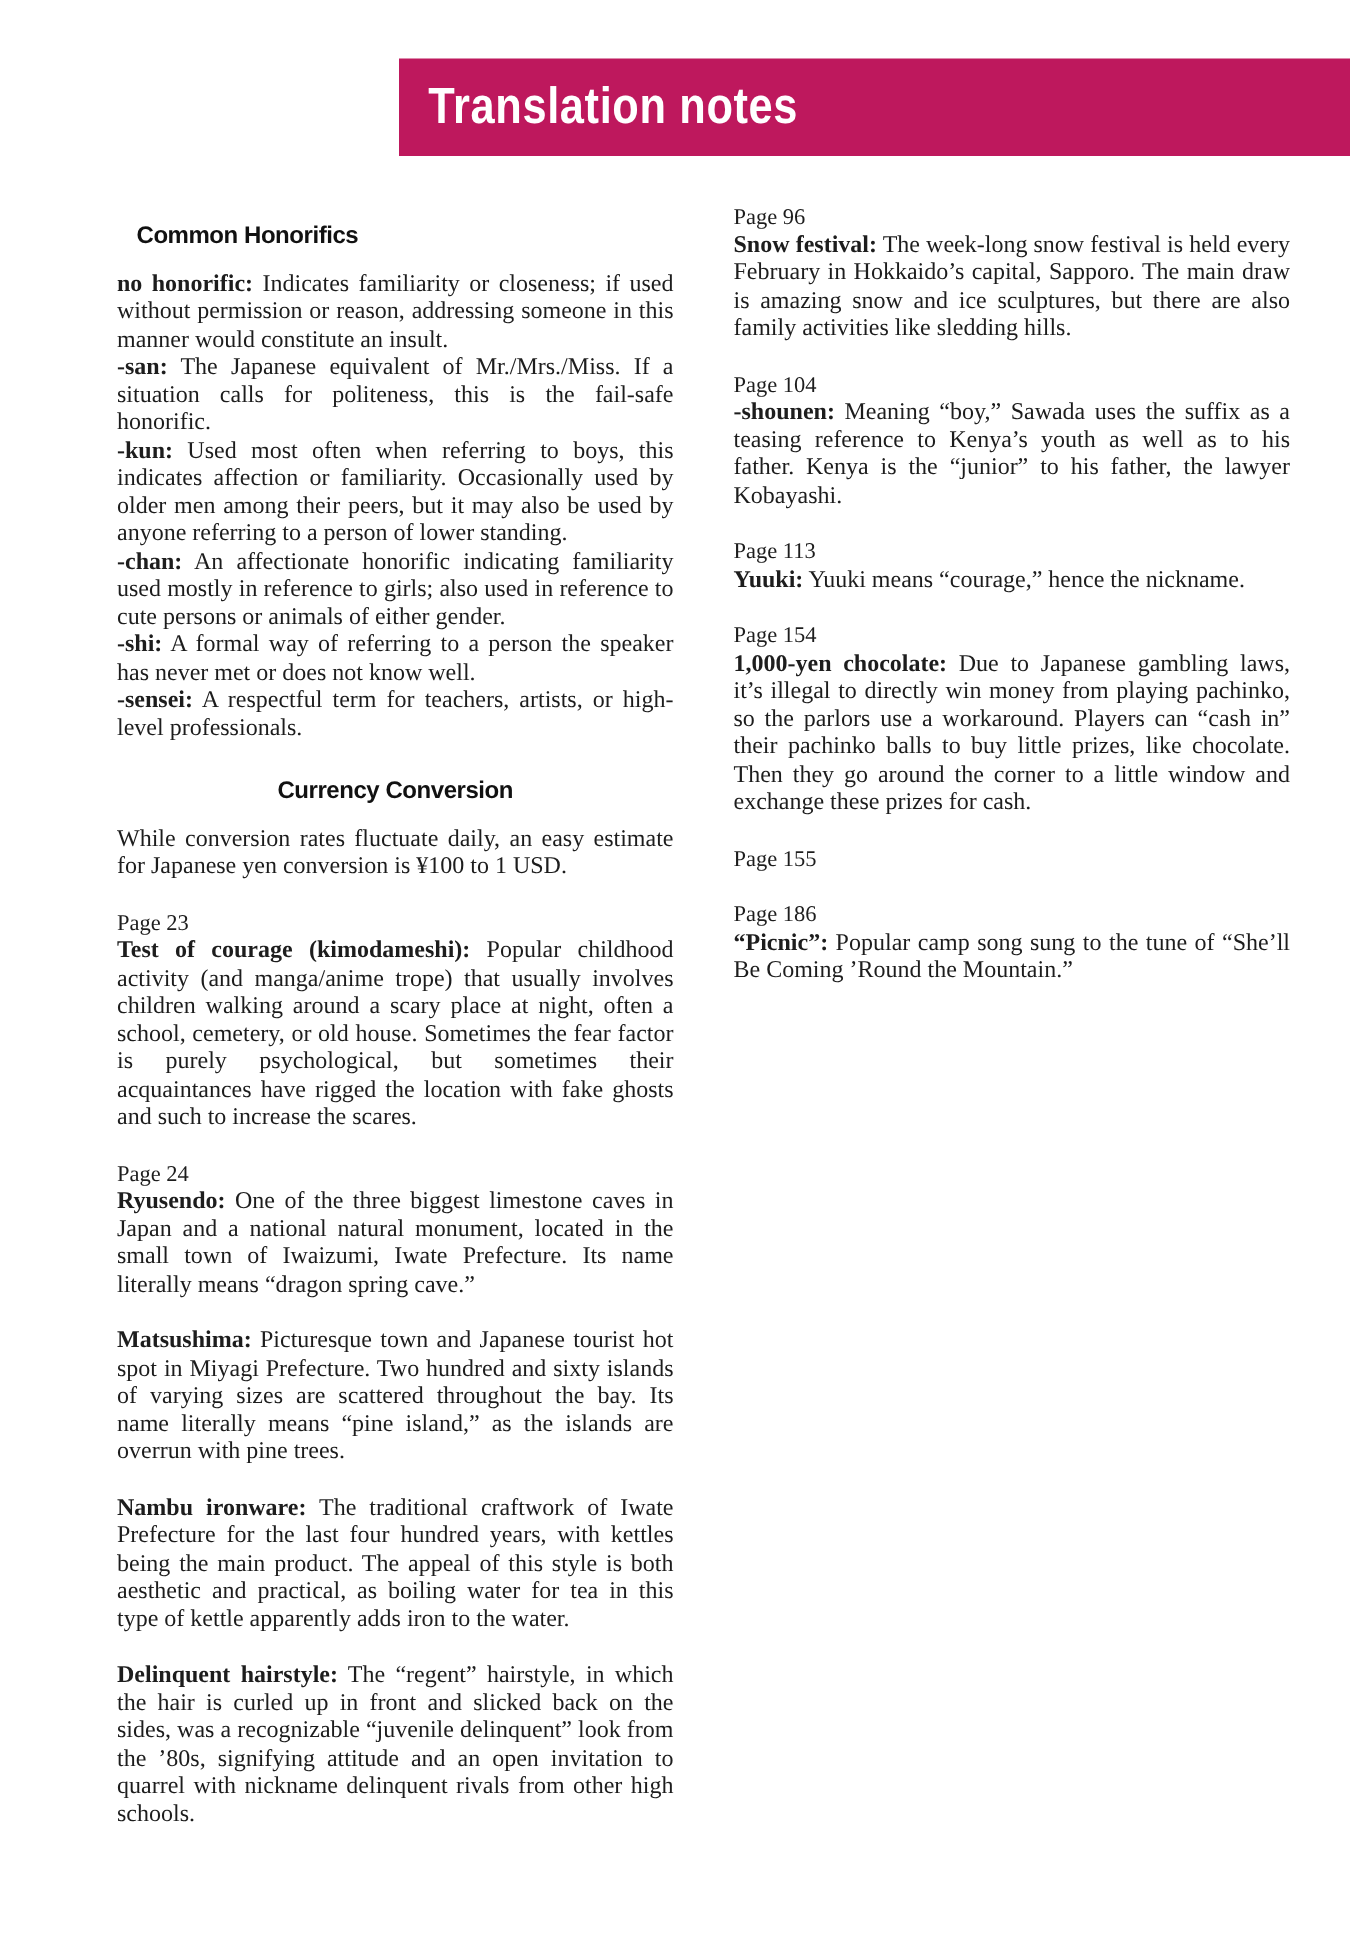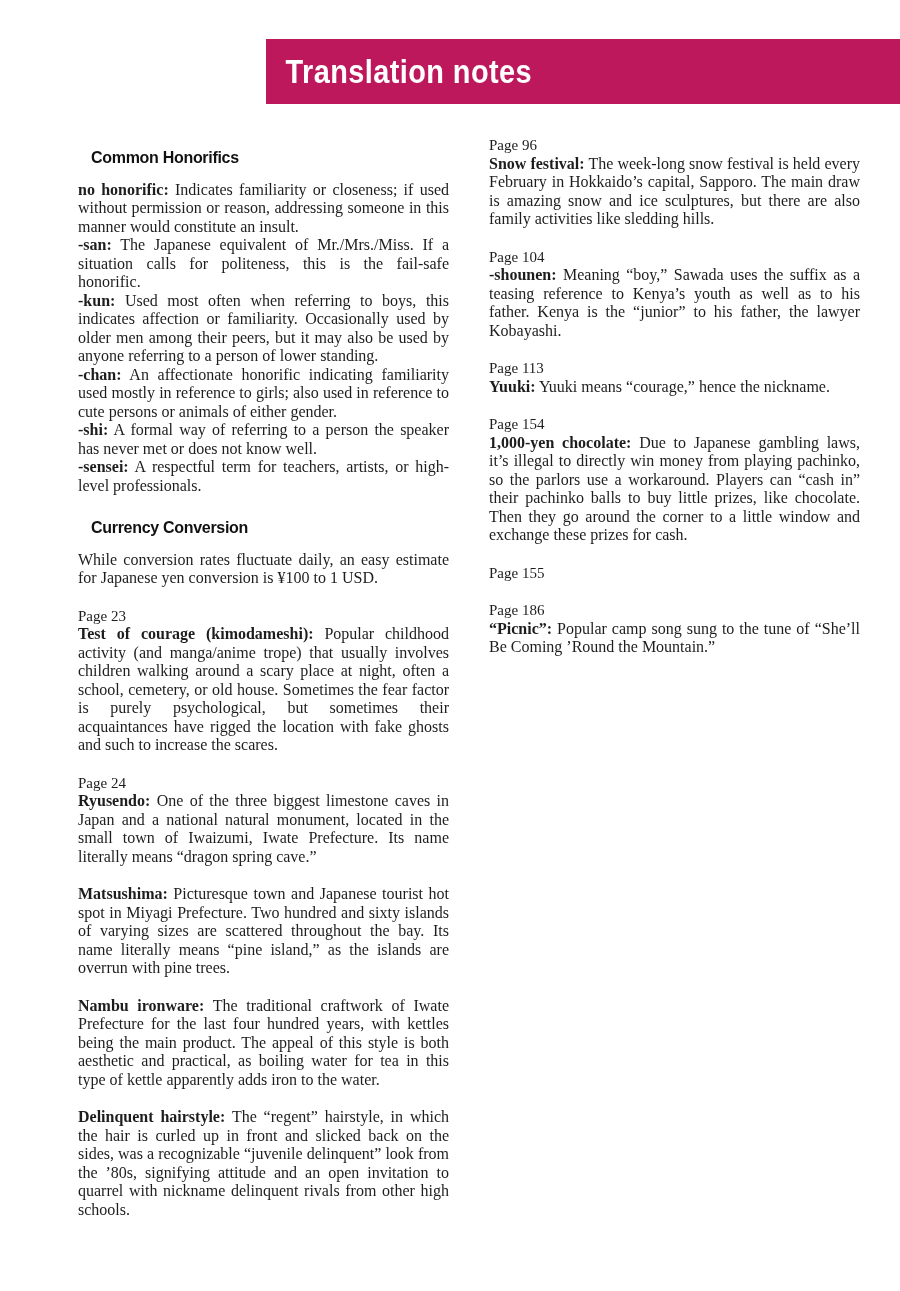--- a/index.html
+++ b/index.html
@@ -58,21 +58,21 @@
     line-height: 18.5px;
   }
   .para {
     margin: 0;
     font-size: 16px;
     line-height: 18.5px;
     text-align: justify;
     text-justify: inter-word;
   }
   .gap { margin-top: 19px; }
-  .heading.gap { margin-top: 24px; }
+  .heading.gap { margin-top: 24px; text-align: center; }
   .b { font-weight: 700; }
   .i { }
 </style>
 </head>
 <body>
 
 <div class="page">
   <header class="titlebar">
     <h1 class="title">Translation notes</h1>
   </header>

